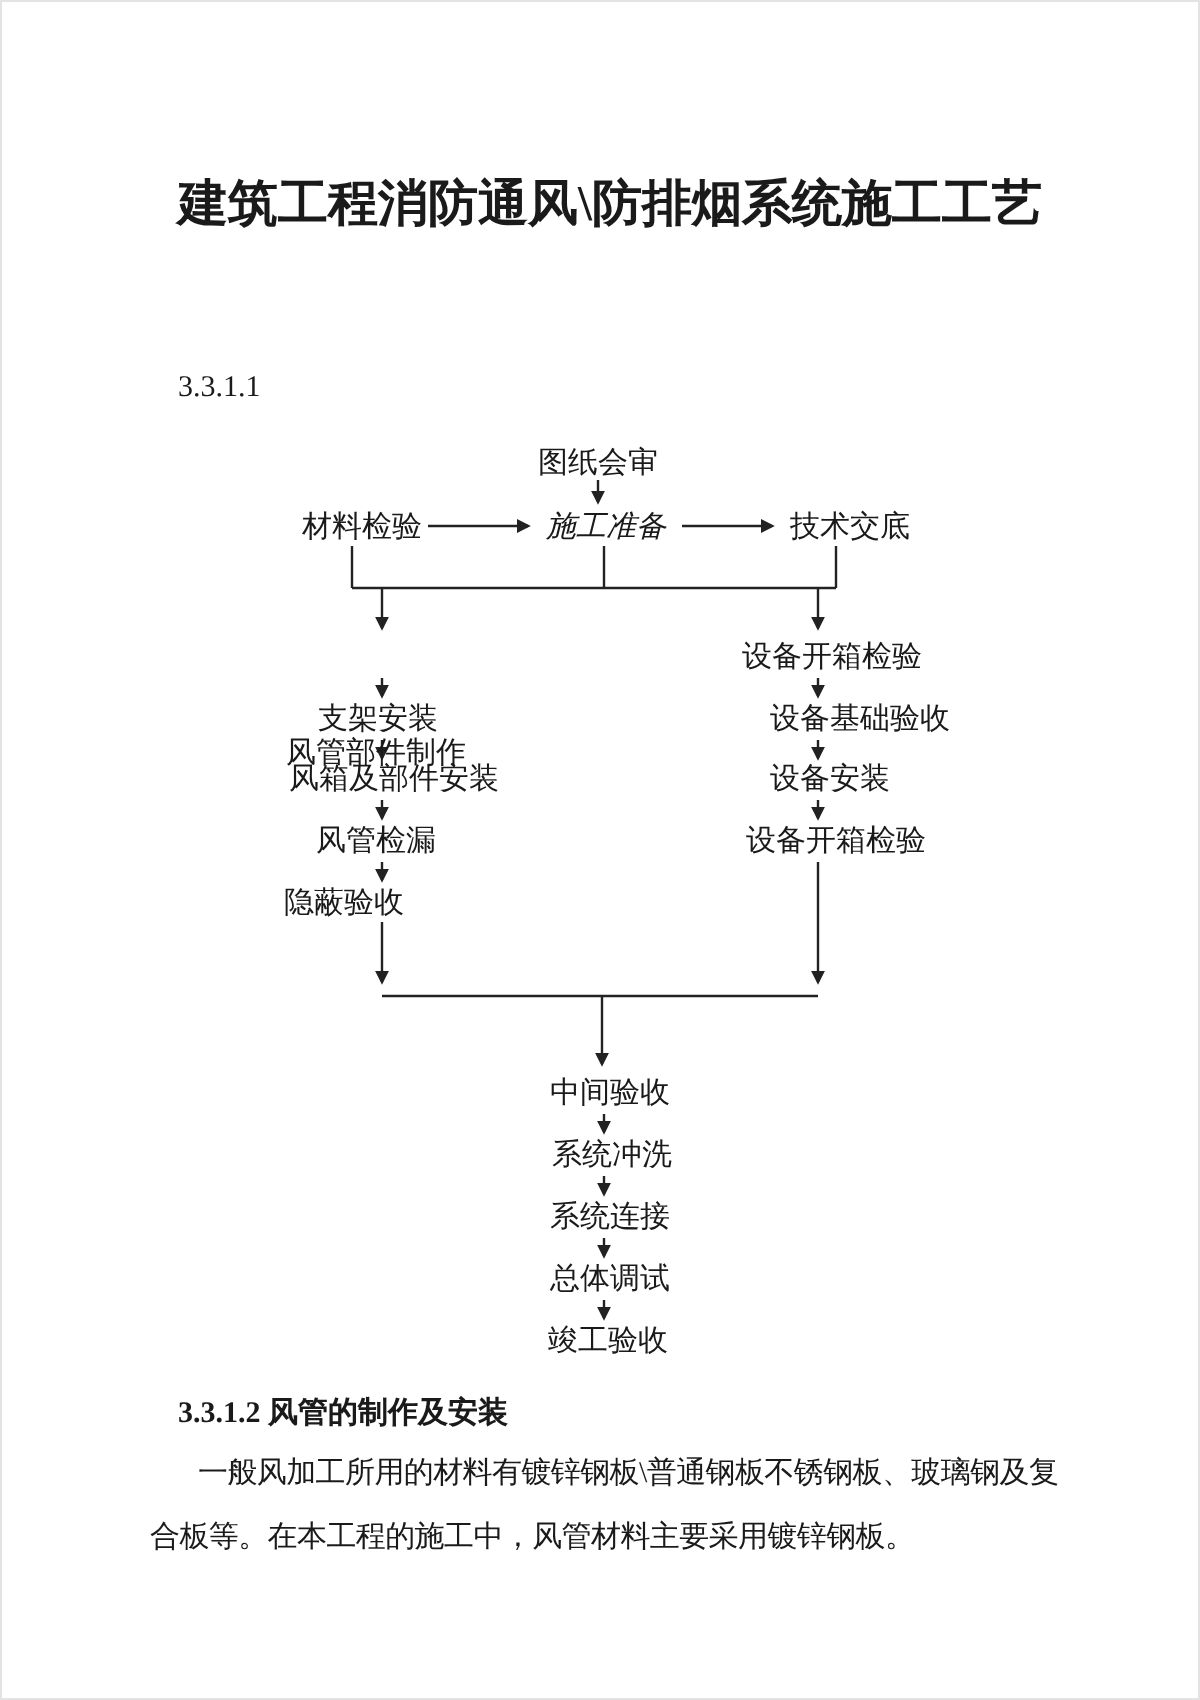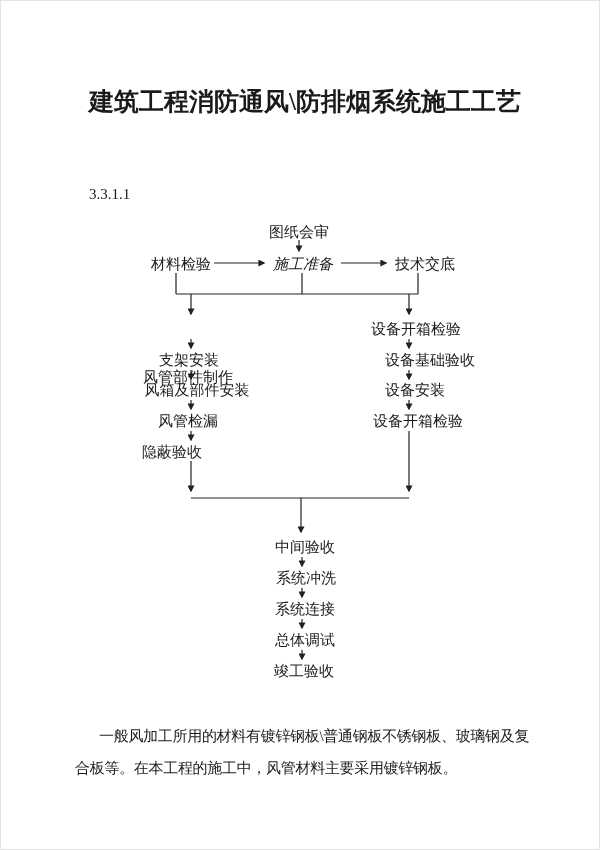--- a/index.html
+++ b/index.html
@@ -93,18 +93,19 @@
   <div class="fc-node" style="left:429px;top:351px;text-align:center;">设备基础验收</div>
   <div class="fc-node" style="left:414px;top:381px;">设备安装</div>
   <div class="fc-node" style="left:417px;top:412px;">设备开箱检验</div>
 
   <div class="fc-node" style="left:304px;top:538px;">中间验收</div>
   <div class="fc-node" style="left:305px;top:569px;">系统冲洗</div>
   <div class="fc-node" style="left:304px;top:600px;">系统连接</div>
   <div class="fc-node" style="left:304px;top:631px;">总体调试</div>
   <div class="fc-node" style="left:303px;top:662px;">竣工验收</div>
 
+  <div class="abs h2b" style="left:88px;top:696px;">3.3.1.2 风管的制作及安装</div>
 
   <div class="abs body-line" style="left:98px;top:726px;">一般风加工所用的材料有镀锌钢板\普通钢板不锈钢板、玻璃钢及复</div>
 
   <div class="abs body-line" style="left:74px;top:758px;">合板等。在本工程的施工中，风管材料主要采用镀锌钢板。</div>
 
 </div>
 
 </body></html>

